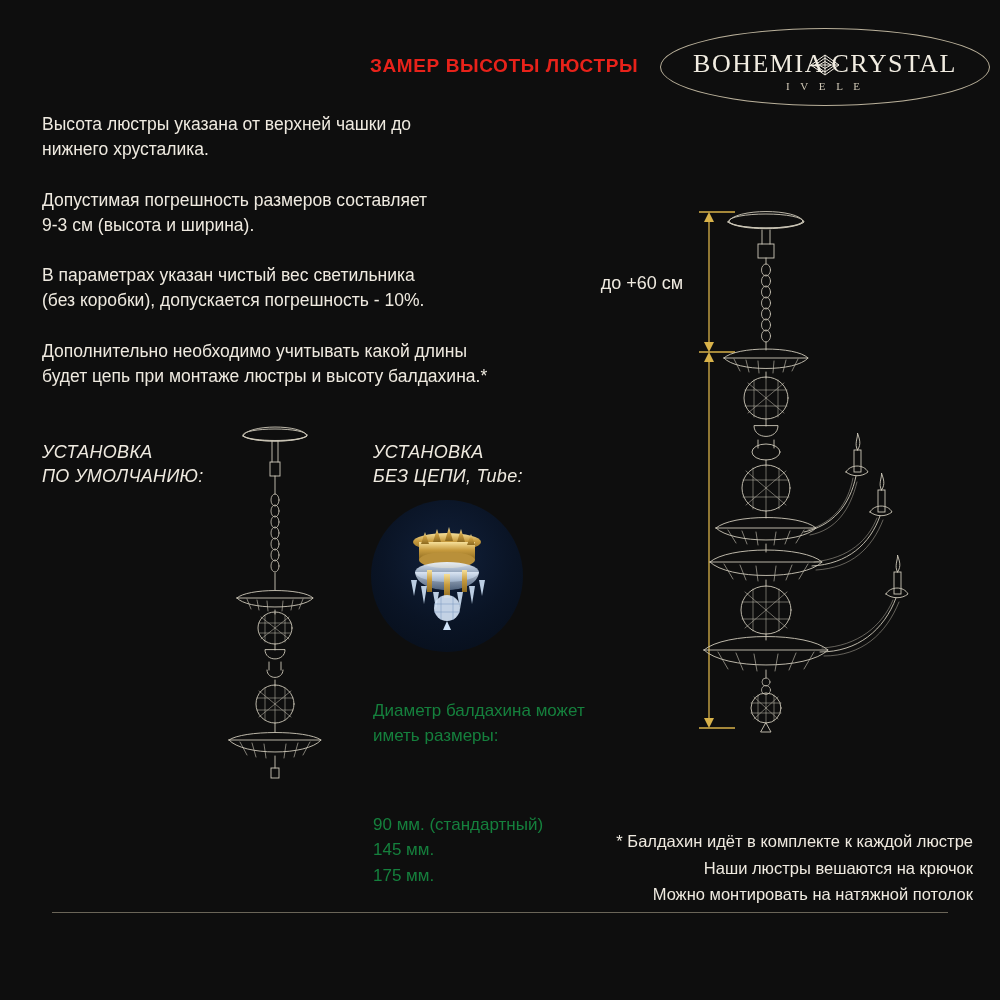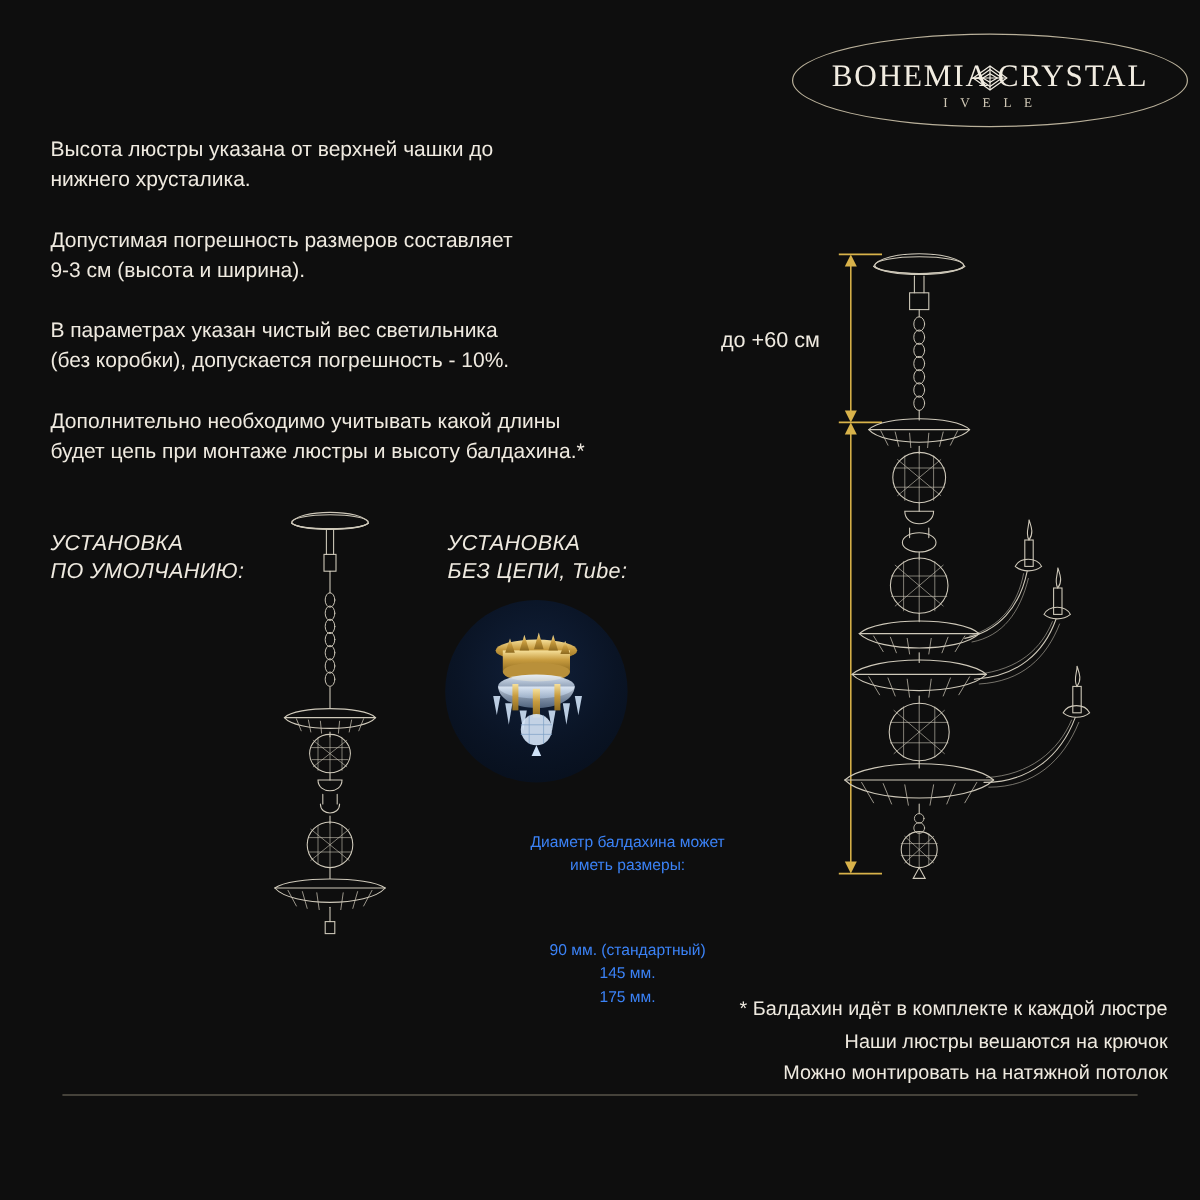--- a/index.html
+++ b/index.html
@@ -120,25 +120,24 @@
     overflow: hidden;
     background: radial-gradient(circle at 50% 38%, #11203a 0%, #0a1425 55%, #060d18 100%);
   }
 
   
   .diam-block {
     position: absolute;
     left: 373px;
     top: 672px;
     width: 300px;
-    font-size: 13px;
+    font-size: 17px;
     line-height: 1.5;
-    color: #3b82f6;
+    color: #15803d;
     white-space: pre-line;
-    text-align: center;
   }
   .footnote {
     position: absolute;
     right: 27px;
     top: 828px;
     width: 560px;
     text-align: right;
     font-size: 16.5px;
     line-height: 1.62;
     color: #efeae0;
@@ -168,20 +167,21 @@
   }
 
   svg { display: block; }
   .art { position: absolute; }
 </style>
 </head>
 <body>
 
 <div class="page">
 
+  <div class="header-title">ЗАМЕР ВЫСОТЫ ЛЮСТРЫ</div>
 
   <div class="logo-wrap">
     <div class="logo-oval"></div>
     <div class="logo-text">BOHEMIA         CRYSTAL</div>
     <svg class="logo-diamond" viewBox="0 0 34 22">
       <g fill="none" stroke="#f1ece1" stroke-width="1">
         <path d="M17 1 L31 11 L17 21 L3 11 Z"></path>
         <path d="M17 4 L27 11 L17 18 L7 11 Z"></path>
         <path d="M17 7.5 L23 11 L17 14.5 L11 11 Z"></path>
         <path d="M3 11 H31 M17 1 V21"></path>

